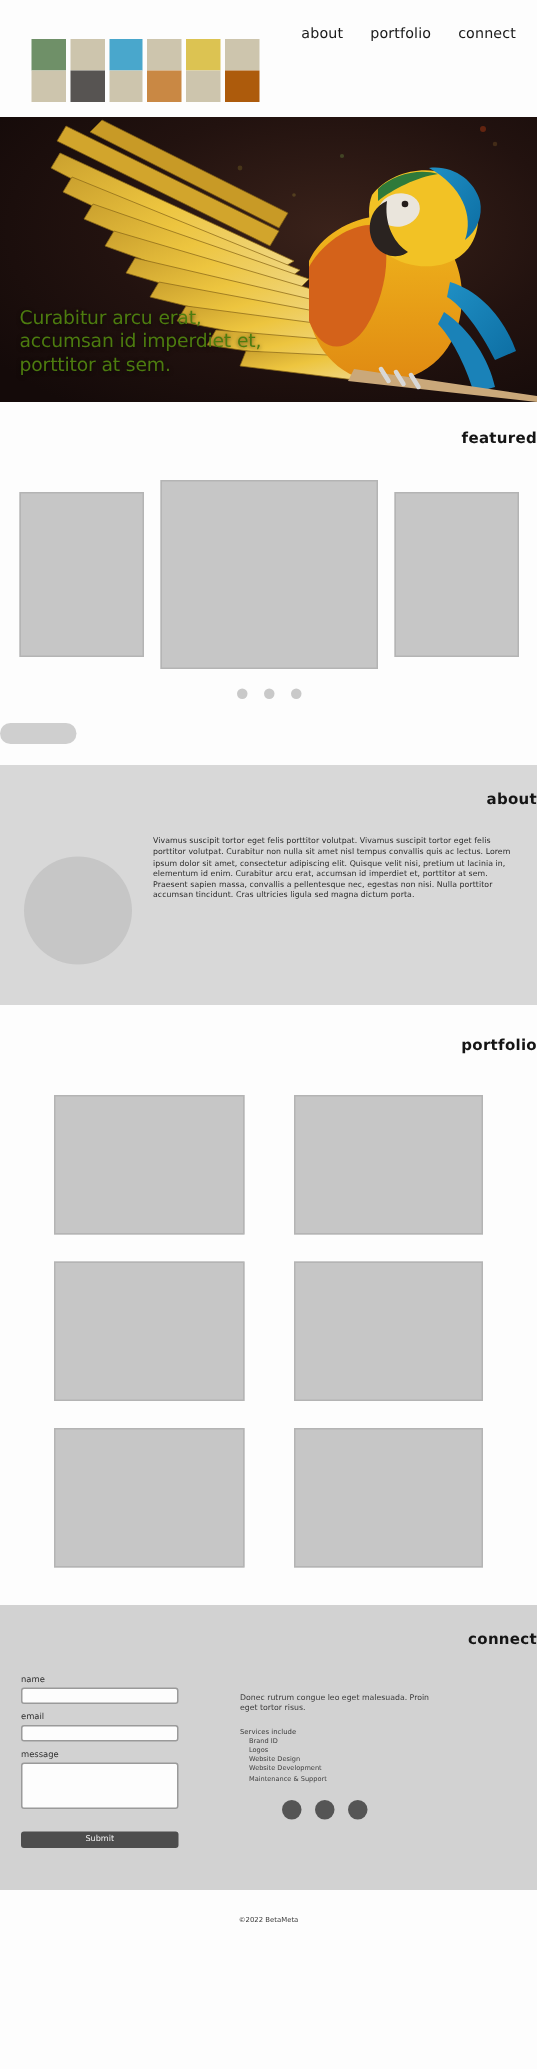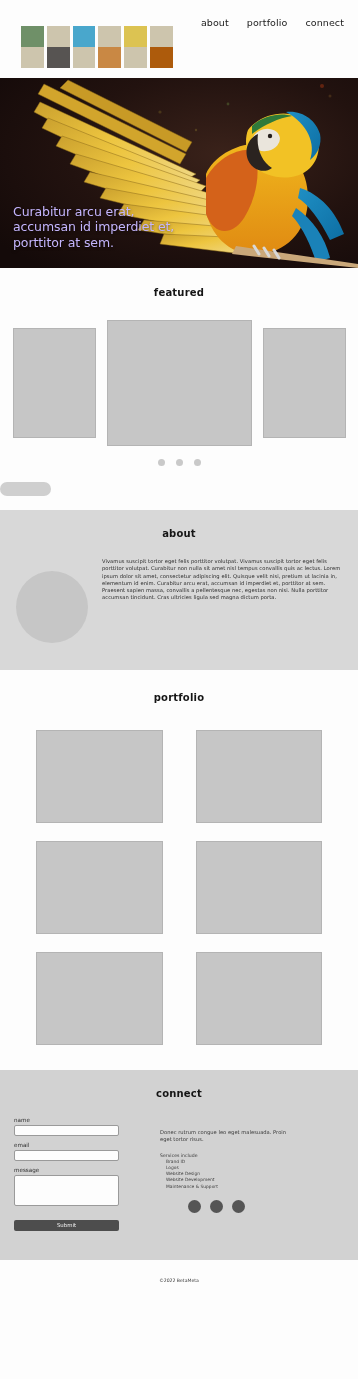--- a/index.html
+++ b/index.html
@@ -68,31 +68,31 @@
     position: relative;
     height: 190px;
     overflow: hidden;
     background: #1c100e;
   }
   .hero-canvas { position:absolute; inset:0; width:100%; height:100%; display:block; }
   .hero-text {
     position: absolute;
     left: 13px;
     bottom: 18px;
-    color: #c4b5fd;
+    color: #4d7c0f;
     font-size: 12.5px;
     line-height: 15.5px;
     letter-spacing: -0.1px;
     text-shadow: 0 1px 3px rgba(0,0,0,.55);
     white-space: pre-line;
   }
 
   
   .section-title {
-    text-align: center;
+    text-align: right;
     font-size: 10px;
     font-weight: bold;
     letter-spacing: .2px;
     color: #151515;
   }
   .ph { background: #c6c6c6; border: 1px solid #b4b4b4; }
 
   
   .featured { background:#fdfdfd; padding-top: 19px; height: 242px; }
   .featured .cards {

